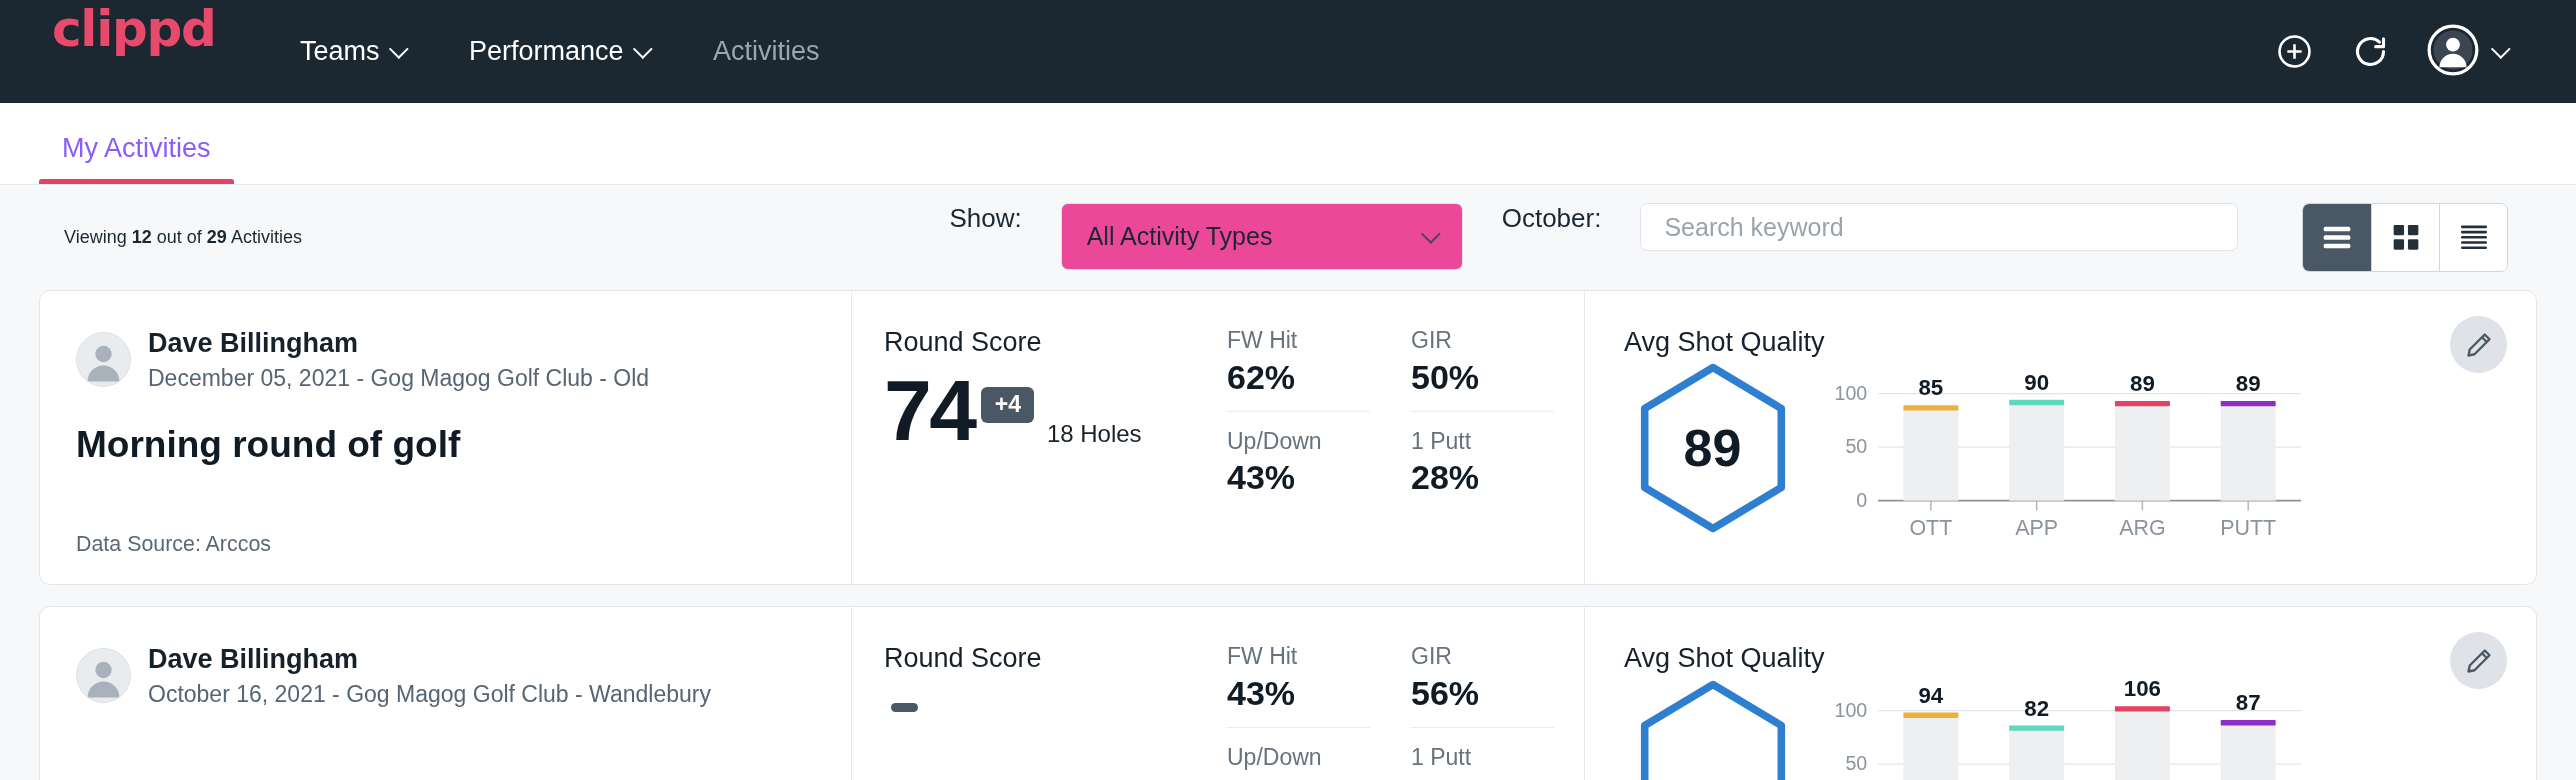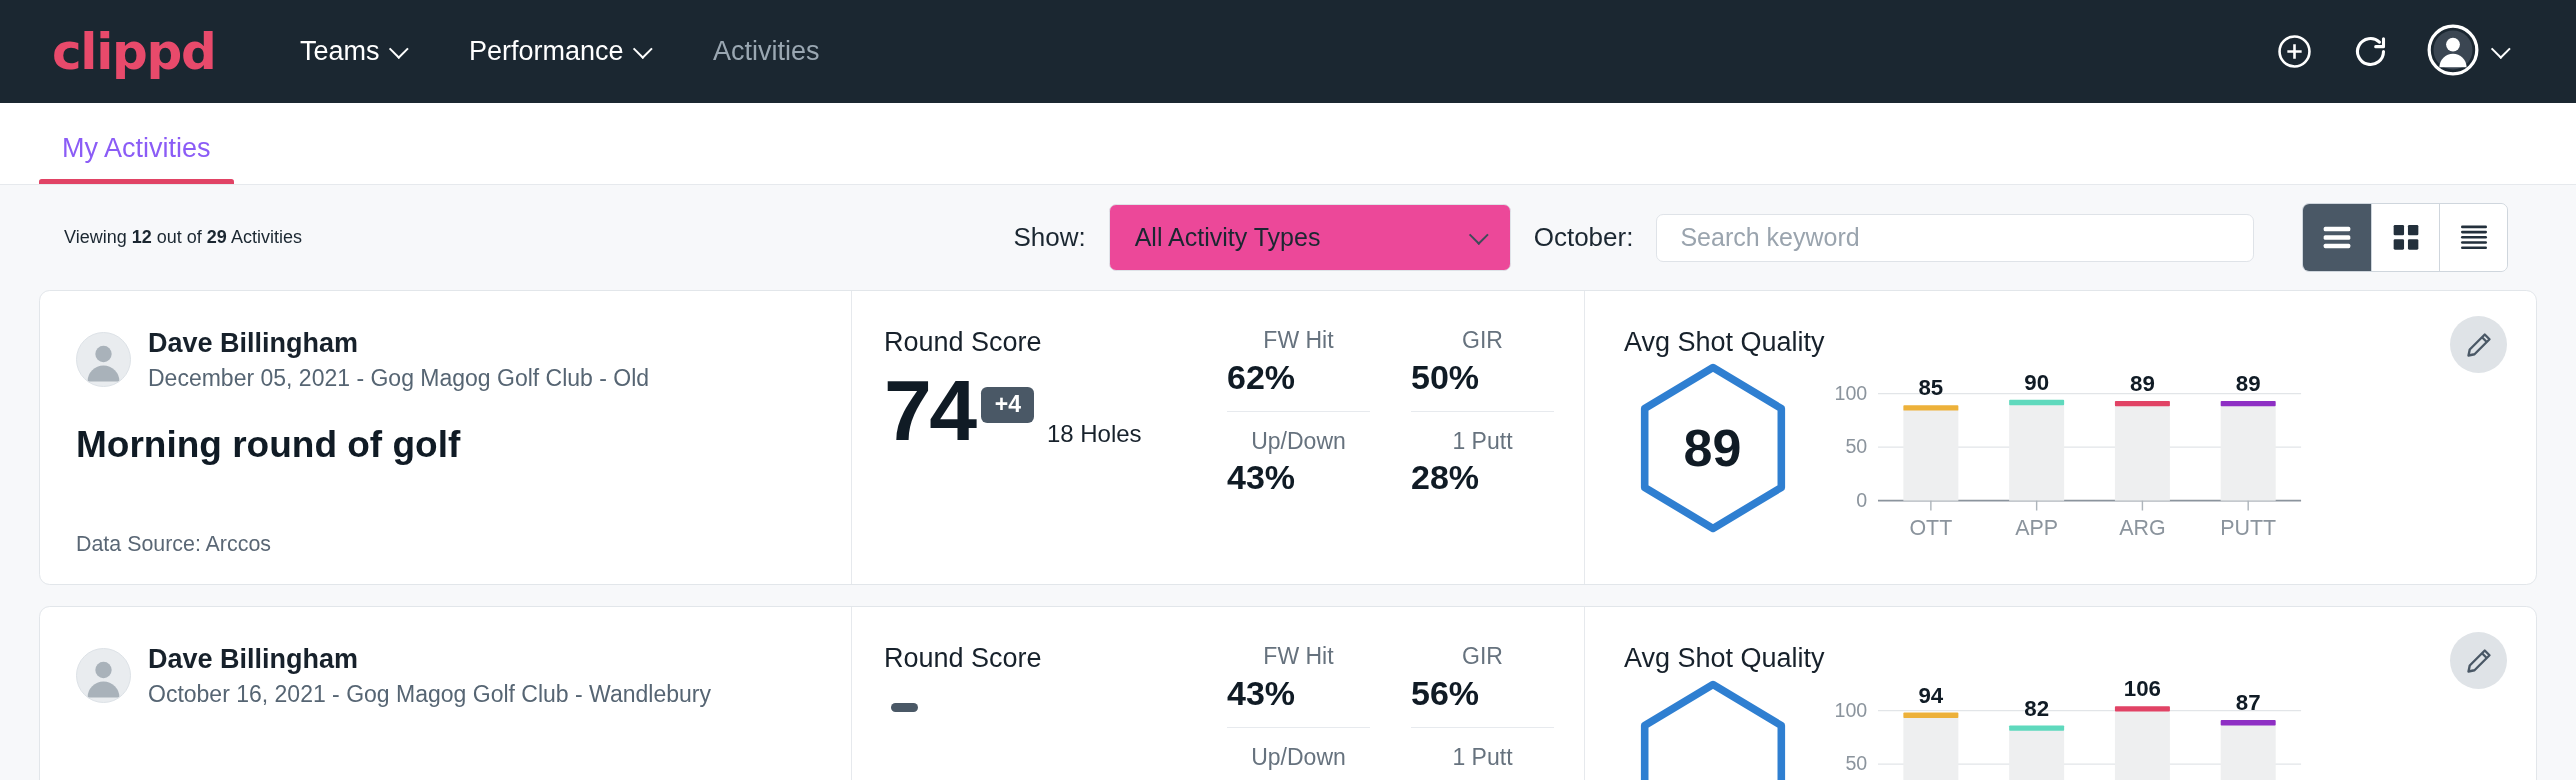--- a/index.html
+++ b/index.html
@@ -8,21 +8,20 @@
     font-family: "Liberation Sans", sans-serif;
     background: #ffffff;
     overflow: hidden;
   }
 
   
   .navbar {
     height: 103px;
     background: #1b2731;
     display: flex;
-    align-items: center;
     padding: 0 52px;
     position: relative;
   }
   .logo {
     font-size: 50px;
     font-weight: 700;
     color: #e84a6b;
     letter-spacing: -1.3px;
     margin-right: 79px;
     font-family: "DejaVu Sans", sans-serif;
@@ -102,22 +101,22 @@
     padding: 0 28.6px 0 25px;
   }
   .viewing {
     font-size: 18px;
     color: #1b2731;
   }
   .viewing b { font-weight: 700; }
   .filter-right {
     margin-left: auto;
     display: flex;
-    align-items: center;
-    gap: 23px;
+    align-items: flex-start;
+    gap: 39px;
   }
   .flabel {
     font-size: 26px;
     color: #1b2731;
   }
   .select {
     width: 402px;
     height: 67px;
     background: #ec4899;
     border: 0.9px solid #dfe3e8;
@@ -232,21 +231,21 @@
   }
   .holes { font-size: 24px; color: #17212b; margin-left: 12.5px; margin-bottom: 5.4px; }
 
   .col-stats {
     width: 357px;
     padding: 36px 27px 27px 0;
     display: flex;
     gap: 41px;
   }
   .stat-col { width: 143px; }
-  .stat-label { font-size: 23px; color: #66727e; text-align: center; }
+  .stat-label { font-size: 23px; color: #66727e; }
   .stat-val { font-size: 34px; font-weight: 700; color: #101b25; margin-top: 3.6px; }
   .stat-div { height: 0.9px; background: #e7eaee; margin: 14.3px 0 16px 0; }
 
   .col-quality {
     flex: 1;
     border-left: 0.9px solid #e6e9ed;
     padding: 36px 36px 27px 39px;
     display: flex;
     flex-direction: column;
   }

